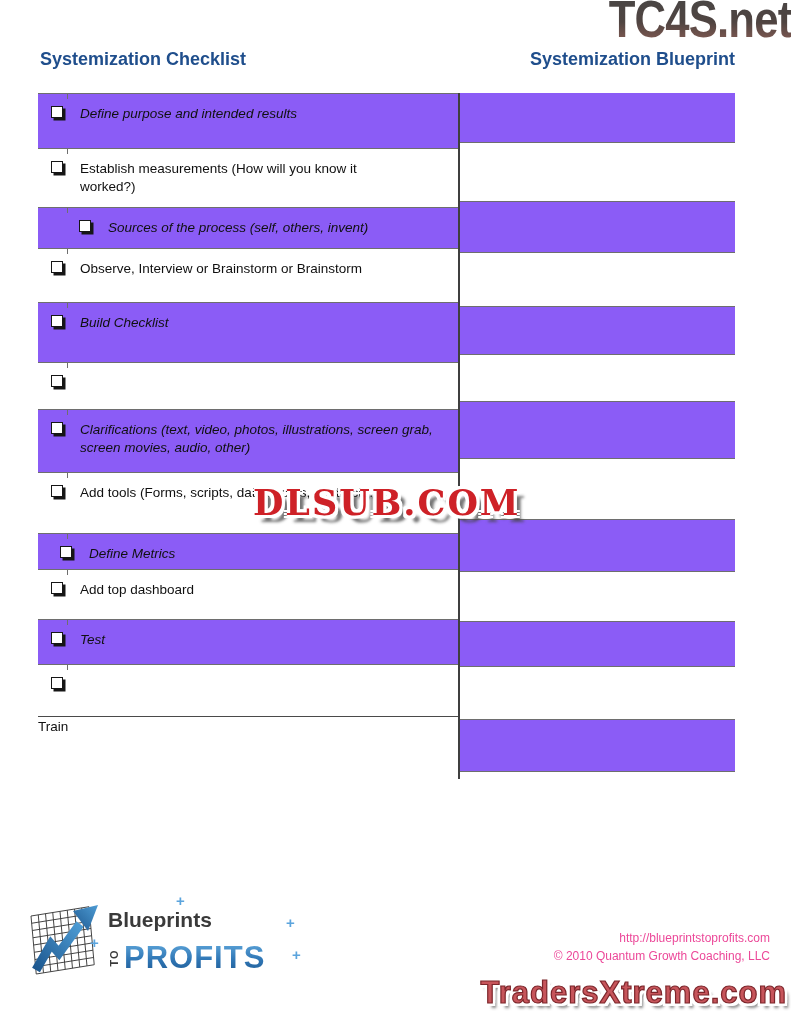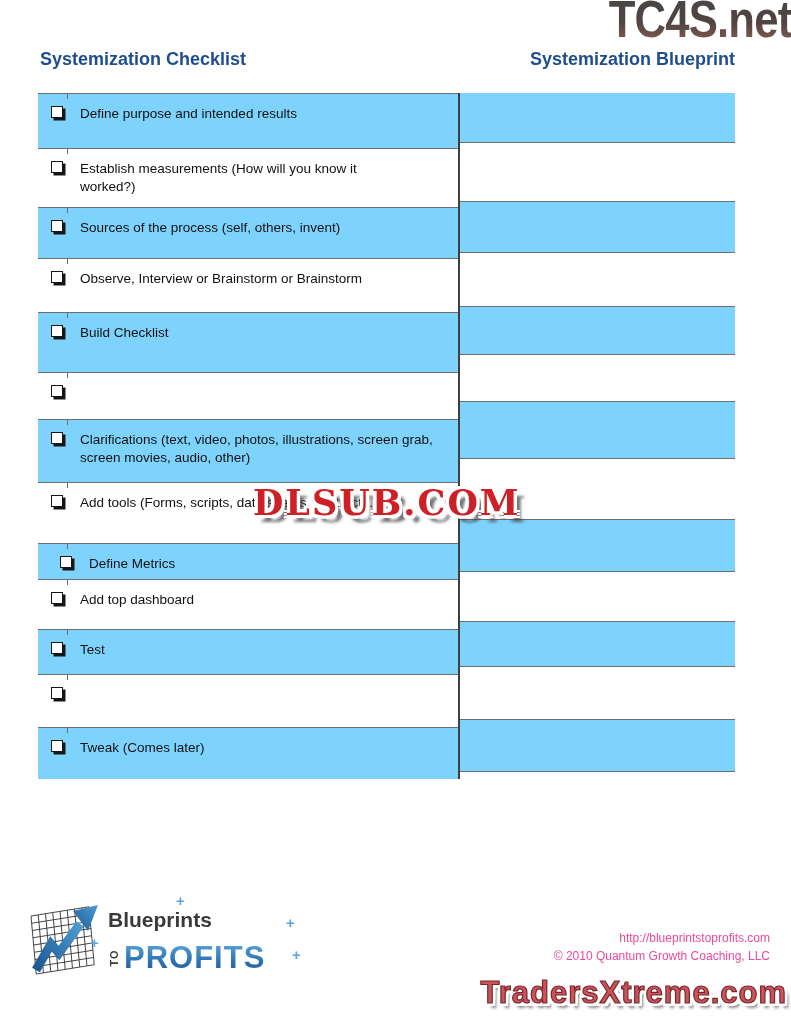--- a/index.html
+++ b/index.html
@@ -26,21 +26,21 @@
 
   
   .table { position:absolute; left:38px; top:93px; width:697px; height:686px; overflow:hidden; }
   .col-left  { position:absolute; left:0;   top:0;    width:421px; }
   .col-right { position:absolute; left:422px; top:-6px; width:275px; }
   .divider   { position:absolute; left:420px; top:-4px; width:2px; height:694px; background:#3f3f3f; }
 
   .row { position:relative; width:100%; border-top:1px solid #6e6e6e; display:flex; align-items:flex-start; }
   .col-left  .row:last-child  { border-bottom:1.5px solid #4a4a4a; }
   .col-right .row:last-child { border-bottom:1px solid #6e6e6e; }
-  .row.b { background:#7dd3fc; }
+  .row.b { background:#8b5cf6;font-style:italic; }
   .row.w { background:#ffffff; }
   .col-left .row::before { content:""; position:absolute; left:29px; top:0; width:1px; height:5px; background:#6e6e6e; }
 
   .cbwrap { flex:0 0 42px; padding-left:13px; padding-top:12px; }
   .cb {
     display:block; width:12px; height:12px; background:#fff;
     border:1.4px solid #161616; box-shadow:2.5px 2.5px 0 #161616;
   }
   .lab { padding-top:11px; font-size:13.5px; line-height:17.5px; color:#101010; max-width:388px; }
   .col-left .row:nth-child(2) .lab { max-width:322px; }
@@ -111,21 +111,21 @@
             <span class="cb"></span>
           </span>
           <span class="lab">Define purpose and intended results</span>
         </div>
         <div class="row w" style="height: 59px;">
           <span class="cbwrap">
             <span class="cb"></span>
           </span>
           <span class="lab">Establish measurements (How will you know it worked?)</span>
         </div>
-        <div class="row b" style="height: 51px;">
+        <div class="row b" style="height: 41px; padding-left: 28px;">
           <span class="cbwrap">
             <span class="cb"></span>
           </span>
           <span class="lab">Sources of the process (self, others, invent)</span>
         </div>
         <div class="row w" style="height: 54px;">
           <span class="cbwrap">
             <span class="cb"></span>
           </span>
           <span class="lab">Observe, Interview or Brainstorm or Brainstorm</span>
@@ -169,26 +169,20 @@
           <span class="cbwrap">
             <span class="cb"></span>
           </span>
           <span class="lab">Test</span>
         </div>
         <div class="row w" style="height: 53px; flex-direction: column;">
           <span class="cbwrap">
             <span class="cb"></span>
           </span>
           <span class="lab">Train</span>
-        </div>
-        <div class="row b" style="height: 53px;">
-          <span class="cbwrap">
-            <span class="cb"></span>
-          </span>
-          <span class="lab">Tweak (Comes later)</span>
         </div>
       </div>
     <div class="divider"></div>
     <div class="col-right">
         <div class="row b" style="height: 55px;"></div>
         <div class="row w" style="height: 59px;"></div>
         <div class="row b" style="height: 51px;"></div>
         <div class="row w" style="height: 54px;"></div>
         <div class="row b" style="height: 48px;"></div>
         <div class="row w" style="height: 47px;"></div>

